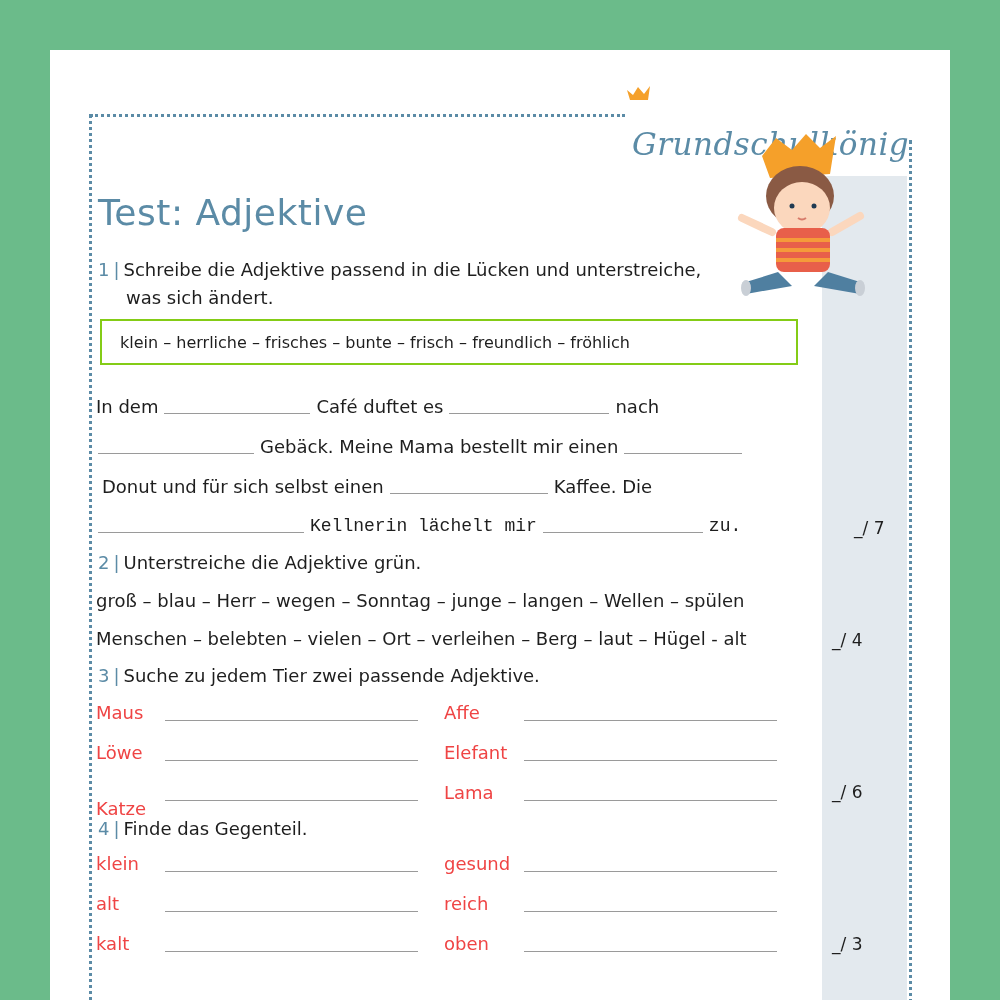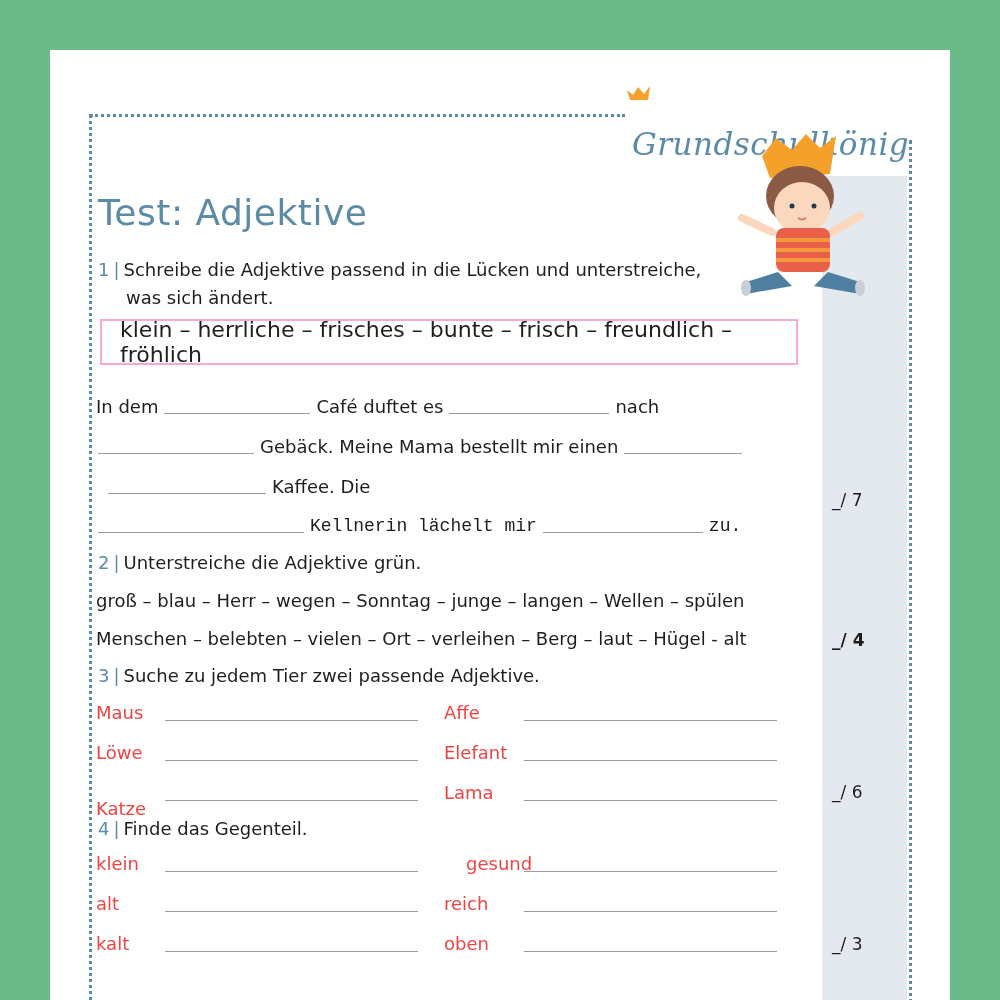--- a/index.html
+++ b/index.html
@@ -46,23 +46,23 @@
     position: absolute; left: 682px; top: 84px; width: 140px; height: 180px;
   }
   .task {
     position: absolute; left: 48px; font-size: 18px; color: #1e1e1e;
     white-space: nowrap;
   }
   .task .num { color: #5b8ba6; }
   .task .bar { color: #5b8ba6; margin: 0 4px; }
   .wordbox {
     position: absolute; left: 50px; top: 269px; width: 698px; height: 46px;
-    border: 2px solid #f9a8d4; box-sizing: border-box;
-    display: flex; align-items: center; justify-content: center;
-    font-size: 22px; color: #1e1e1e; padding-left: 18px;
+    border: 2px solid #84cc16; box-sizing: border-box;
+    display: flex; align-items: center; 
+    font-size: 16px; color: #1e1e1e; padding-left: 18px;
   }
   .line {
     position: absolute; font-size: 18px; color: #1e1e1e; white-space: nowrap;
     display: flex; align-items: flex-end;
   }
   .blank {
     display: inline-block; border-bottom: 1.5px solid #9a9a9a; height: 1px;
     margin: 0 6px; position: relative; top: -3px;
   }
   .pair-label {
@@ -126,37 +126,38 @@
     <span>Café duftet es</span>
     <span class="blank" style="width:160px;"></span>
     <span>nach</span>
   </div>
   <div class="line" style="left:46px; top:386px;">
     <span class="blank" style="width:156px; margin-left:2px;"></span>
     <span>Gebäck. Meine Mama bestellt mir einen</span>
     <span class="blank" style="width:118px;"></span>
   </div>
   <div class="line" style="left:52px; top:426px;">
+    <span>Donut und für sich selbst einen</span>
     <span class="blank" style="width:158px;"></span>
     <span>Kaffee. Die</span>
   </div>
   <div class="line" style="left:46px; top:466px;font-family:Liberation Mono, monospace;">
     <span class="blank" style="width:206px; margin-left:2px;"></span>
     <span>Kellnerin lächelt mir</span>
     <span class="blank" style="width:160px;"></span>
     <span>zu.</span>
   </div>
-  <div class="score" style="top:440px;">_/ 7</div>
+  <div class="score" style="top:468px;margin-left:22px;">_/ 7</div>
 
   <div class="task" style="top:502px;text-align:center;">
     <span class="num">2</span><span class="bar">|</span><span>Unterstreiche die Adjektive grün.</span>
   </div>
   <div class="task" style="top:540px; left:46px;">groß – blau – Herr – wegen – Sonntag – junge – langen – Wellen – spülen</div>
   <div class="task" style="top:578px; left:46px;">Menschen – belebten – vielen – Ort – verleihen – Berg – laut – Hügel - alt</div>
-  <div class="score" style="top:580px;font-weight:bold;">_/ 4</div>
+  <div class="score" style="top:580px;">_/ 4</div>
 
   <div class="task" style="top:615px;">
     <span class="num">3</span><span class="bar">|</span><span>Suche zu jedem Tier zwei passende Adjektive.</span>
   </div>
   <div class="pair-label" style="left:46px; top:652px;">Maus</div>
   <div class="pair-blank" style="left:115px; top:670px;"></div>
   <div class="pair-label" style="left:394px; top:652px;text-align:right;">Affe</div>
   <div class="pair-blank" style="left:474px; top:670px;"></div>
 
   <div class="pair-label" style="left:46px; top:692px;">Löwe</div>
@@ -168,21 +169,21 @@
   <div class="pair-blank" style="left:115px; top:750px;"></div>
   <div class="pair-label" style="left:394px; top:732px;">Lama</div>
   <div class="pair-blank" style="left:474px; top:750px;"></div>
   <div class="score" style="top:732px;">_/ 6</div>
 
   <div class="task" style="top:768px;">
     <span class="num">4</span><span class="bar">|</span><span>Finde das Gegenteil.</span>
   </div>
   <div class="pair-label" style="left:46px; top:803px;">klein</div>
   <div class="pair-blank" style="left:115px; top:821px;"></div>
-  <div class="pair-label" style="left:416px; top:803px;">gesund</div>
+  <div class="pair-label" style="left:394px; top:803px;">gesund</div>
   <div class="pair-blank" style="left:474px; top:821px;"></div>
 
   <div class="pair-label" style="left:46px; top:843px;">alt</div>
   <div class="pair-blank" style="left:115px; top:861px;"></div>
   <div class="pair-label" style="left:394px; top:843px;">reich</div>
   <div class="pair-blank" style="left:474px; top:861px;"></div>
 
   <div class="pair-label" style="left:46px; top:883px;">kalt</div>
   <div class="pair-blank" style="left:115px; top:901px;"></div>
   <div class="pair-label" style="left:394px; top:883px;">oben</div>

